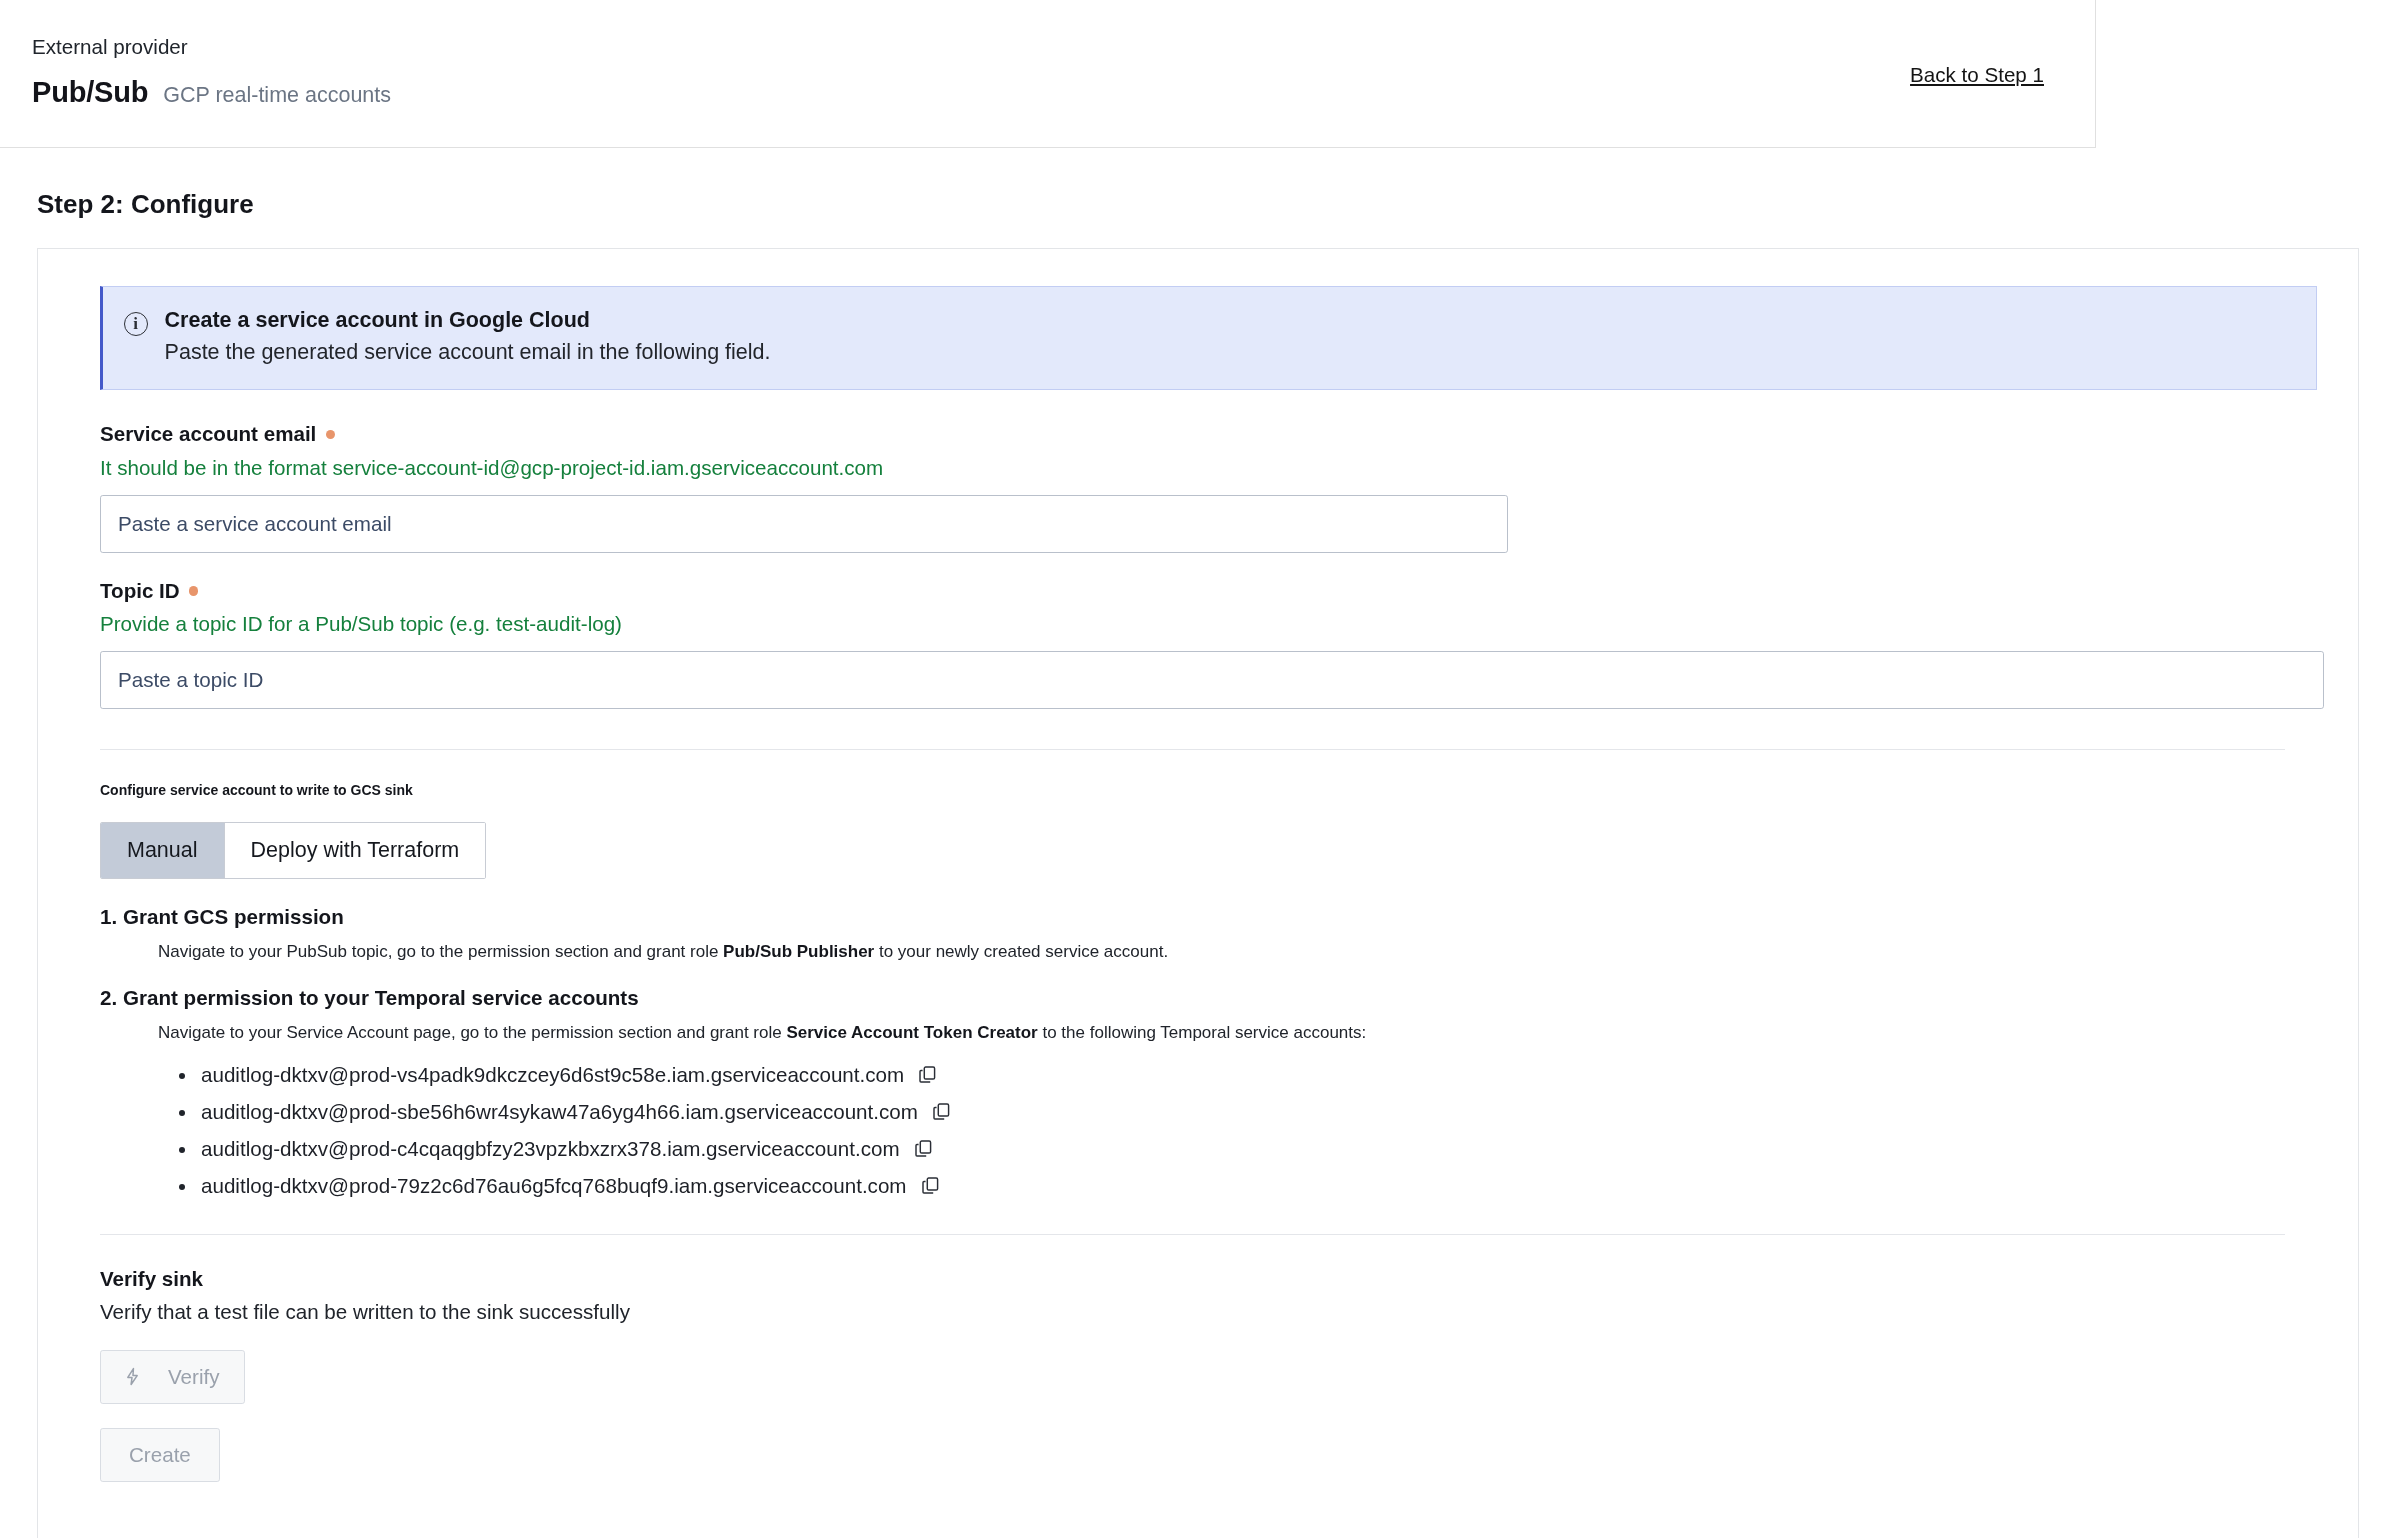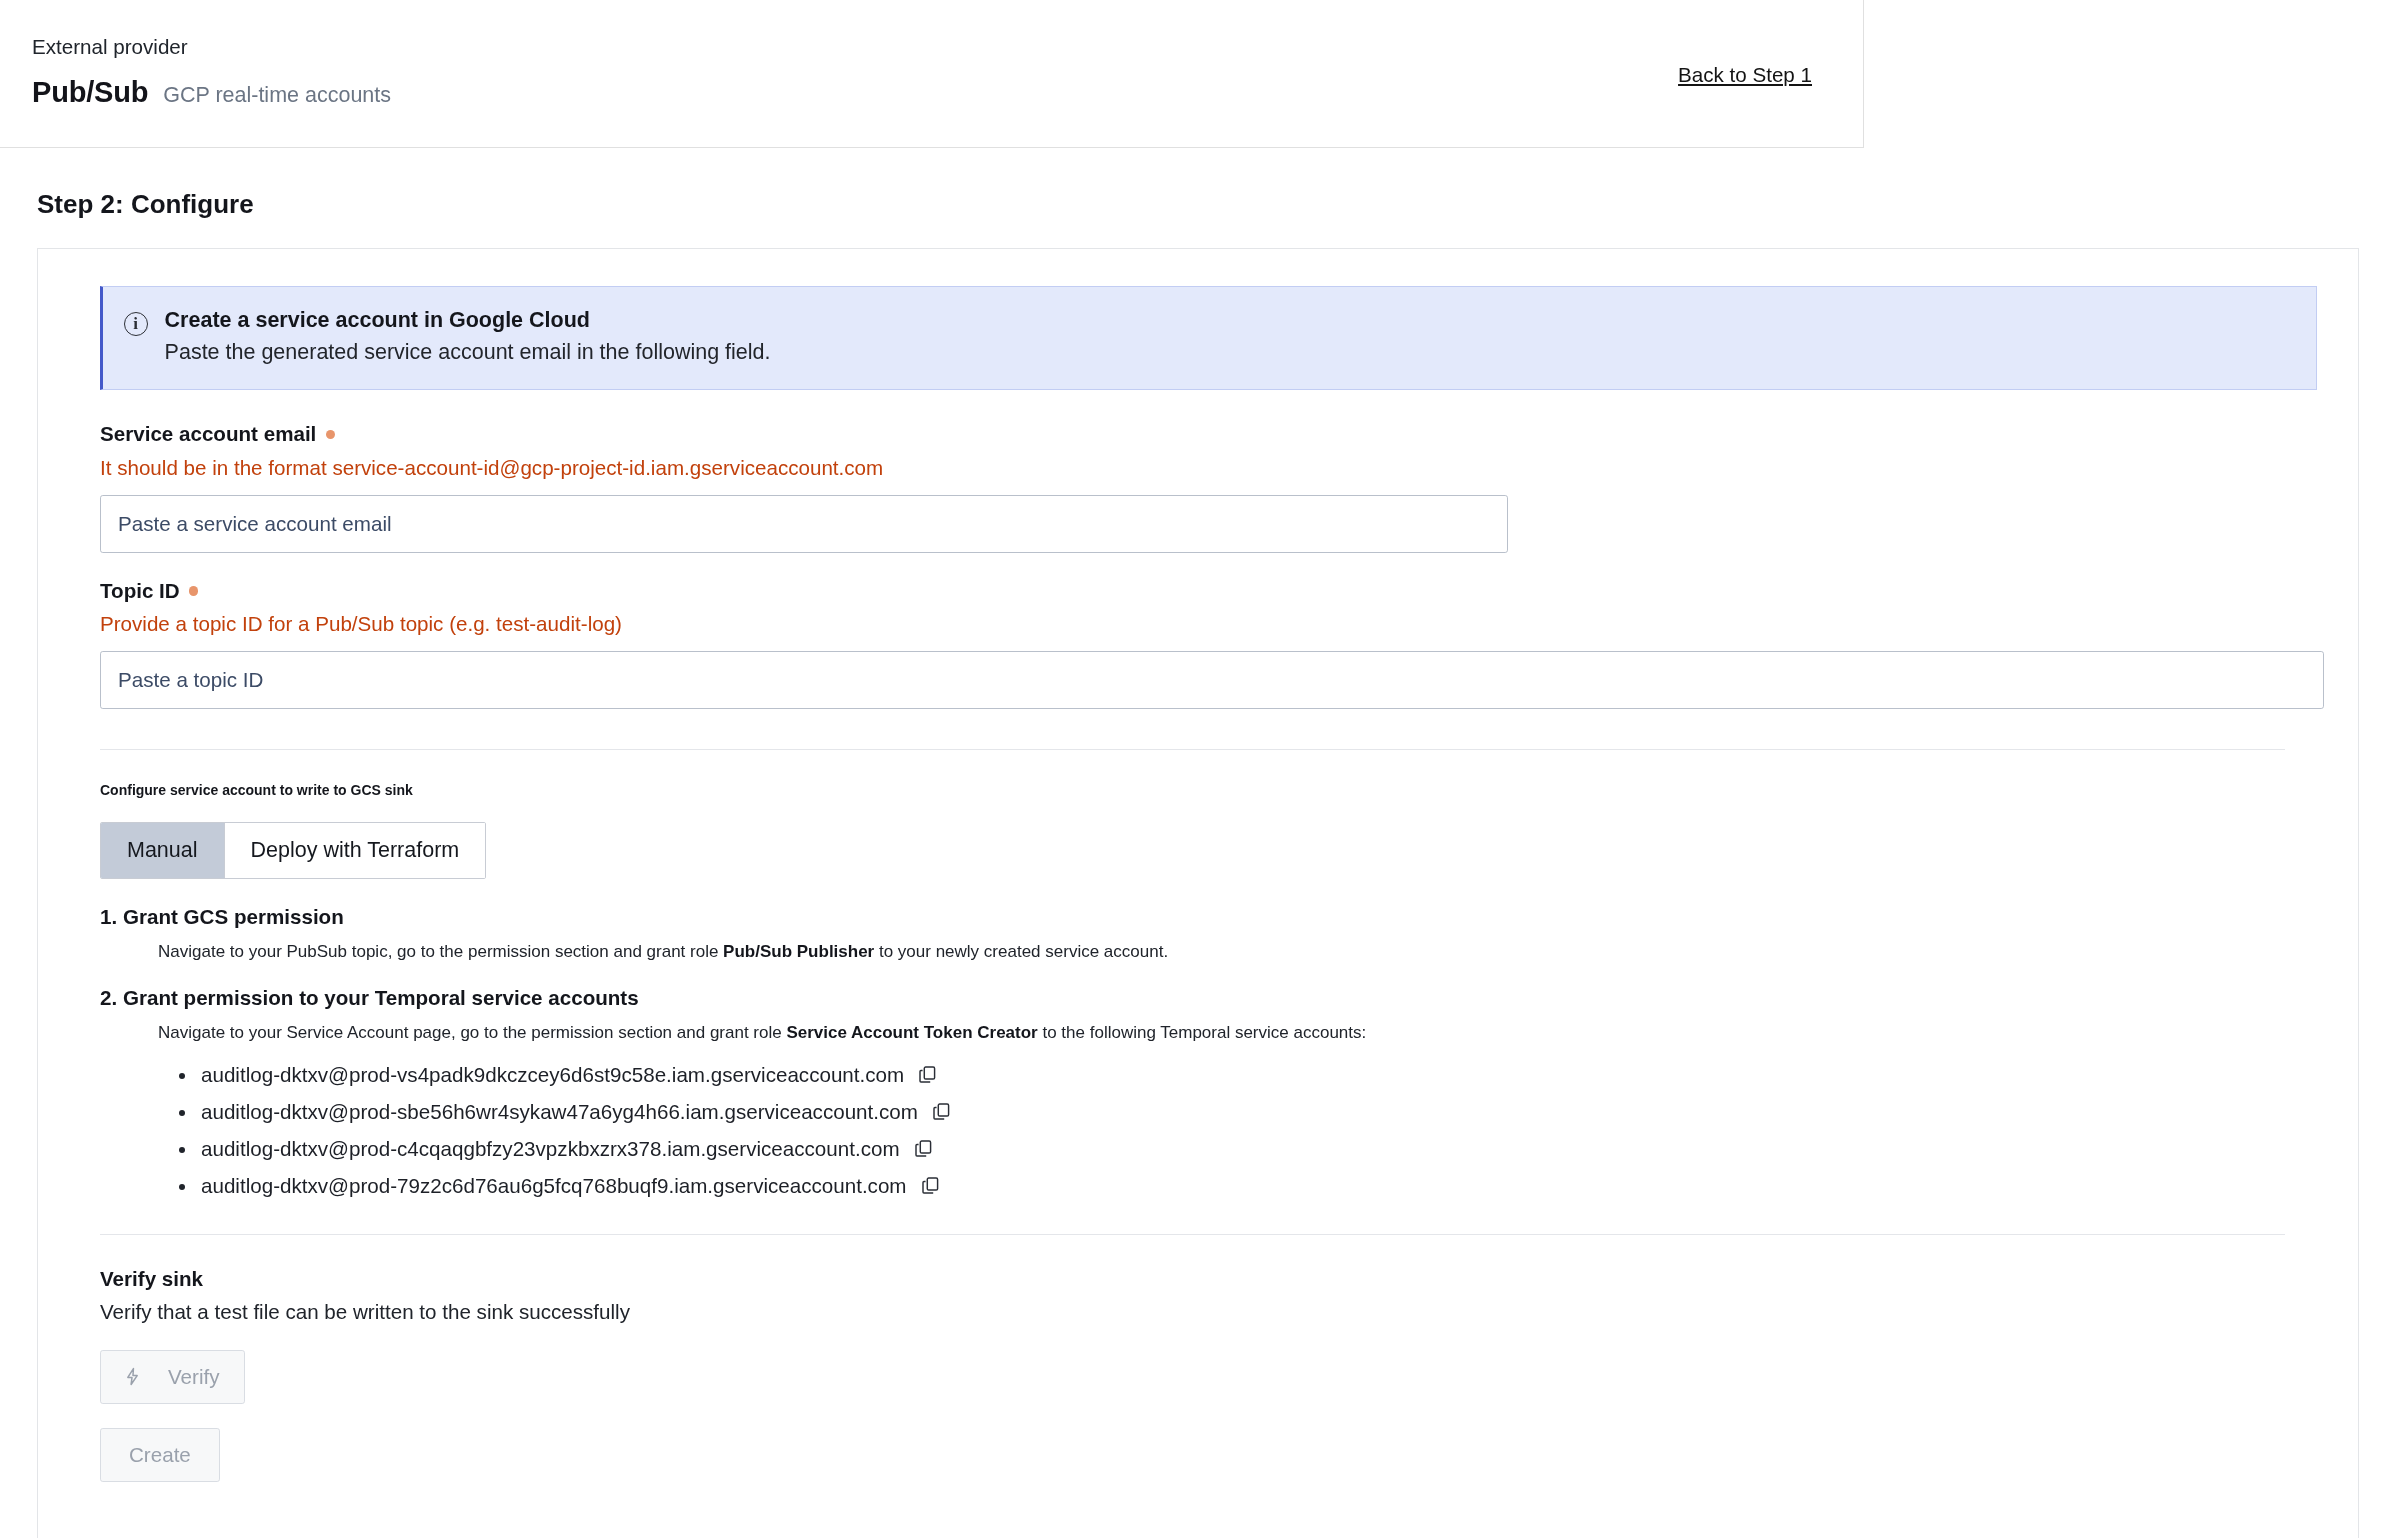--- a/index.html
+++ b/index.html
@@ -17,21 +17,21 @@
     -webkit-font-smoothing: antialiased;
   }
 
   .page {
     padding: 0 0 0 0;
   }
 
   
   .provider-card {
     margin: 0 auto 0 0;
-    width: 1864px;
+    width: 2096px;
     border: 0.9px solid #e0e0e0;
     border-top: none;
     border-left: none;
     background: #ffffff;
     padding: 24px 32px 28px 32px;
     display: flex;
     align-items: flex-start;
     justify-content: space-between;
     min-height: 148px;
   }
@@ -136,21 +136,21 @@
   }
   .req-dot {
     width: 9.4px;
     height: 9.4px;
     border-radius: 50%;
     background: #e8956b;
     display: inline-block;
   }
   .field-hint {
     font-size: 20.6px;
-    color: #c2410c;
+    color: #15803d;
     margin: 9.4px 0 15px 0;
   }
   .text-input {
     display: block;
     height: 58px;
     border: 0.9px solid #b9c0cb;
     border-radius: 2.8px;
     background: #fff;
     font-family: "Liberation Sans", sans-serif;
     font-size: 20.6px;

